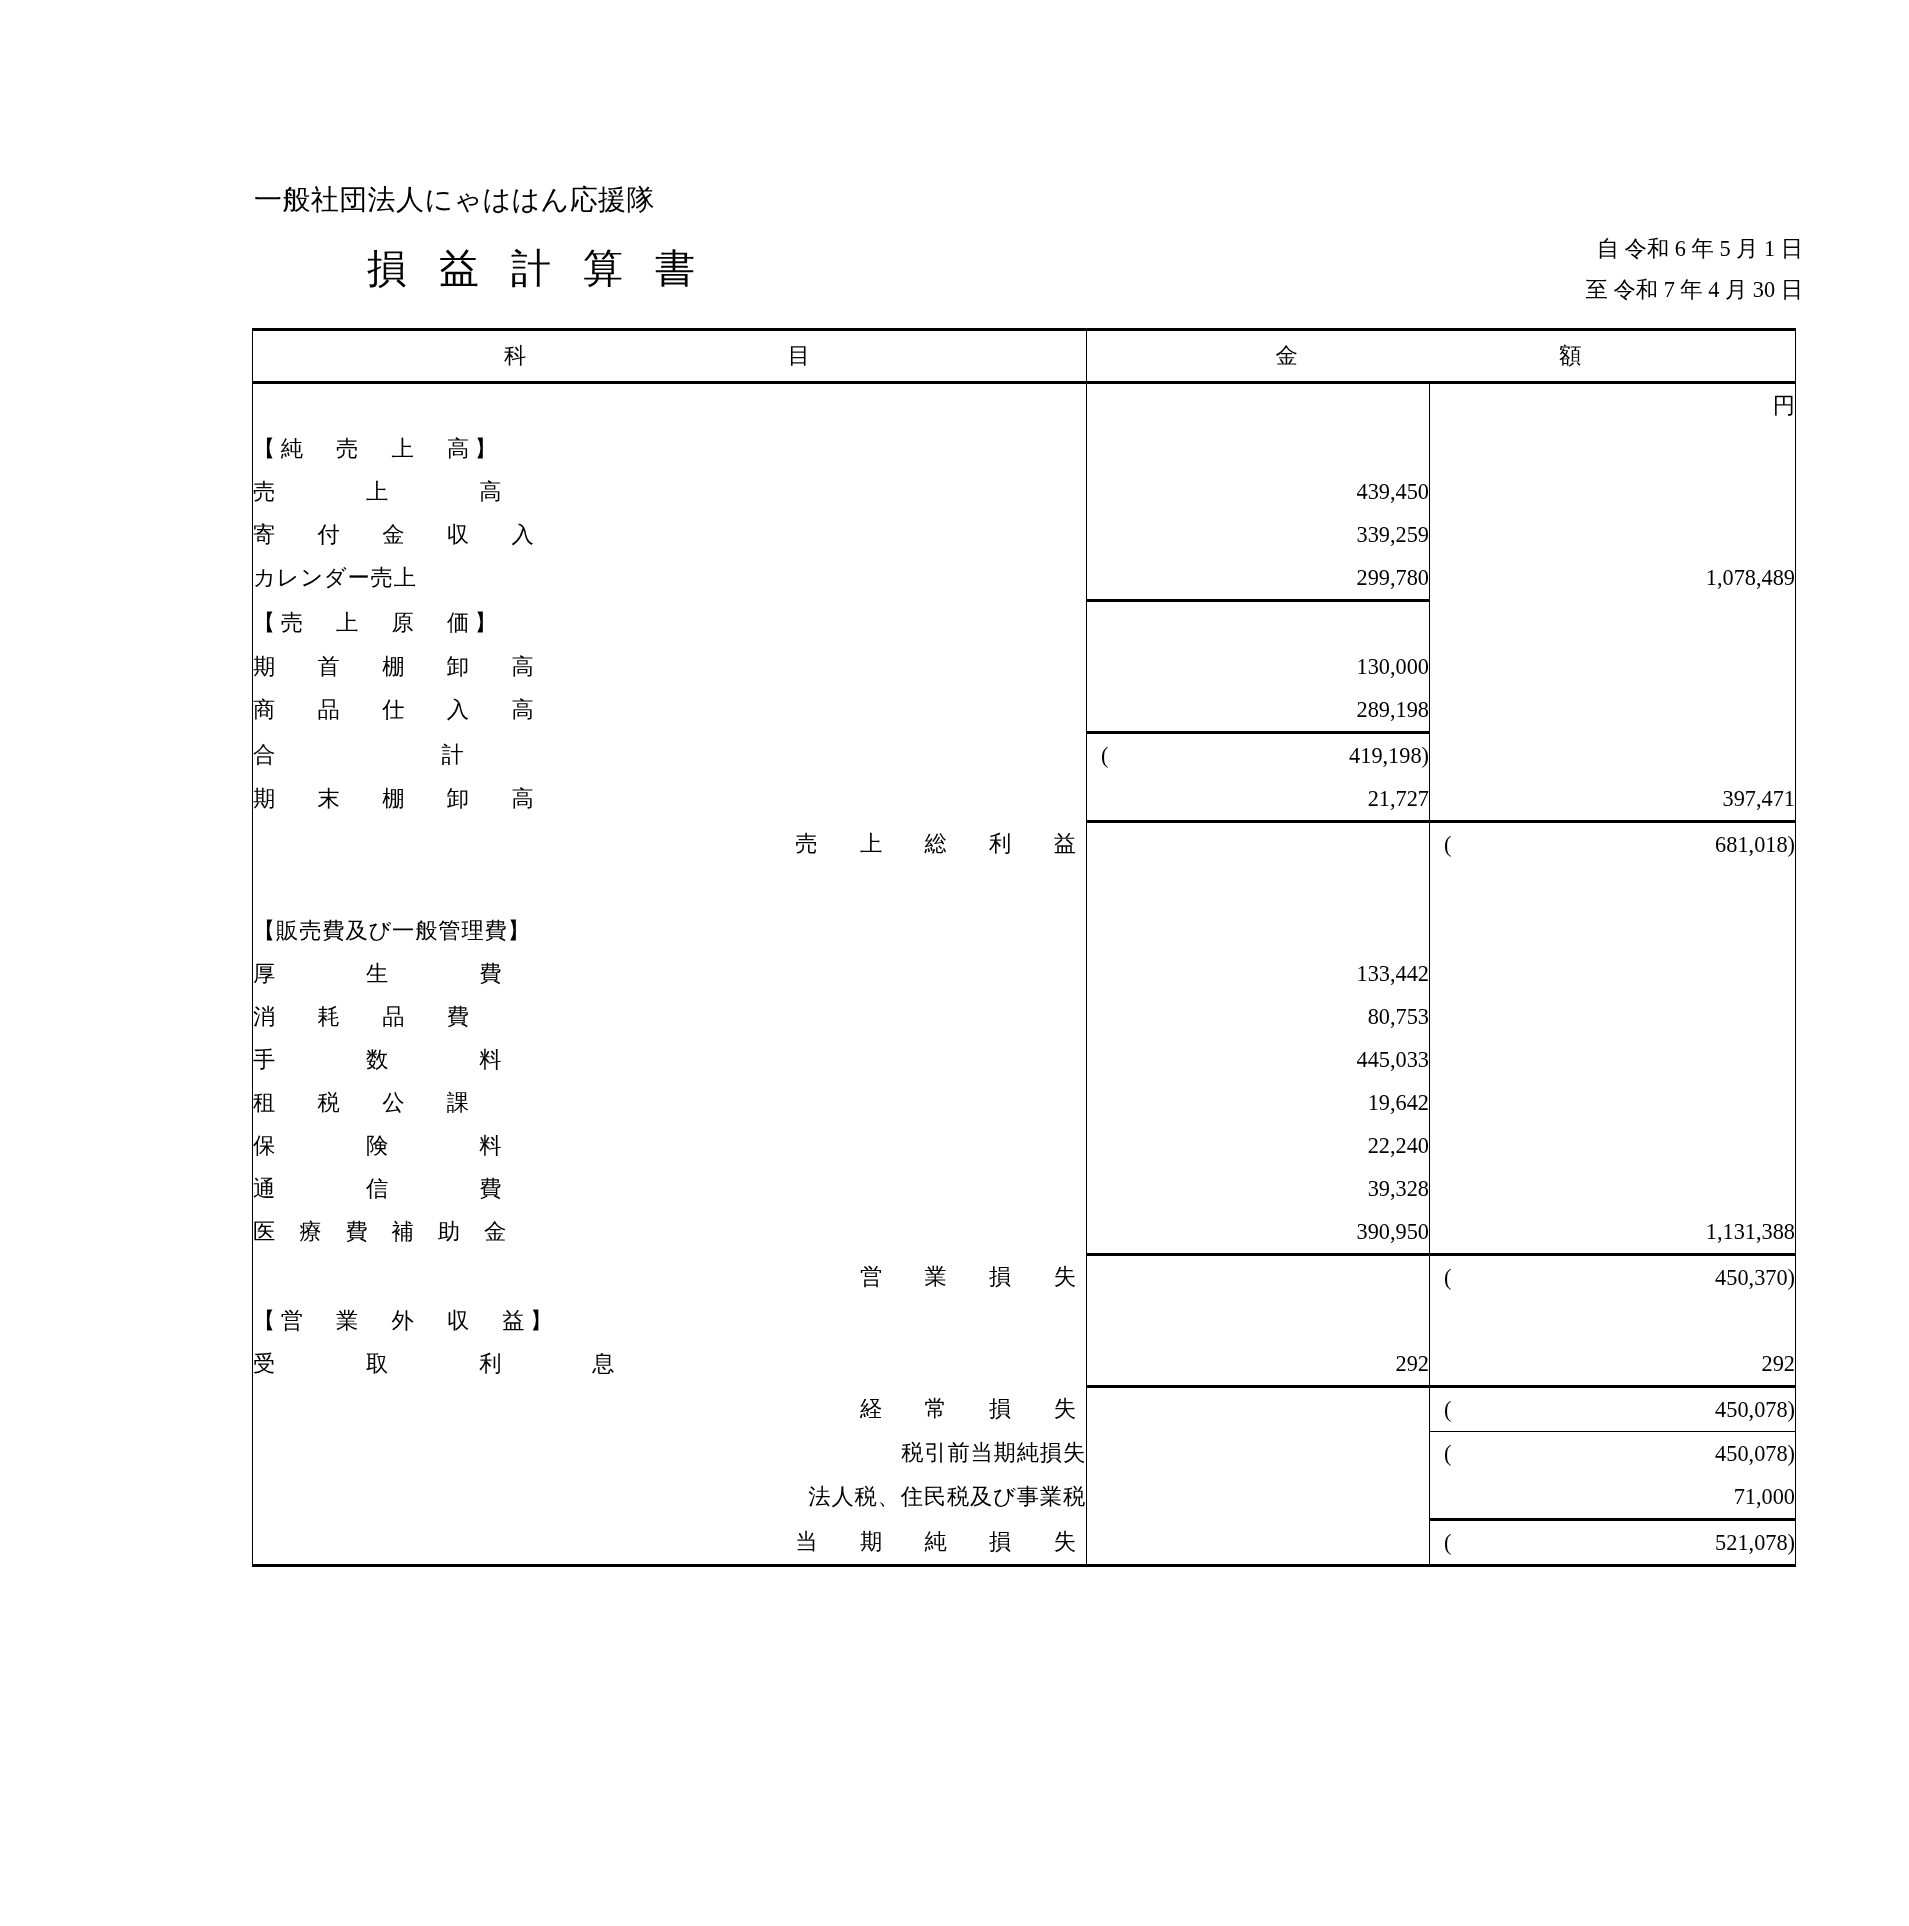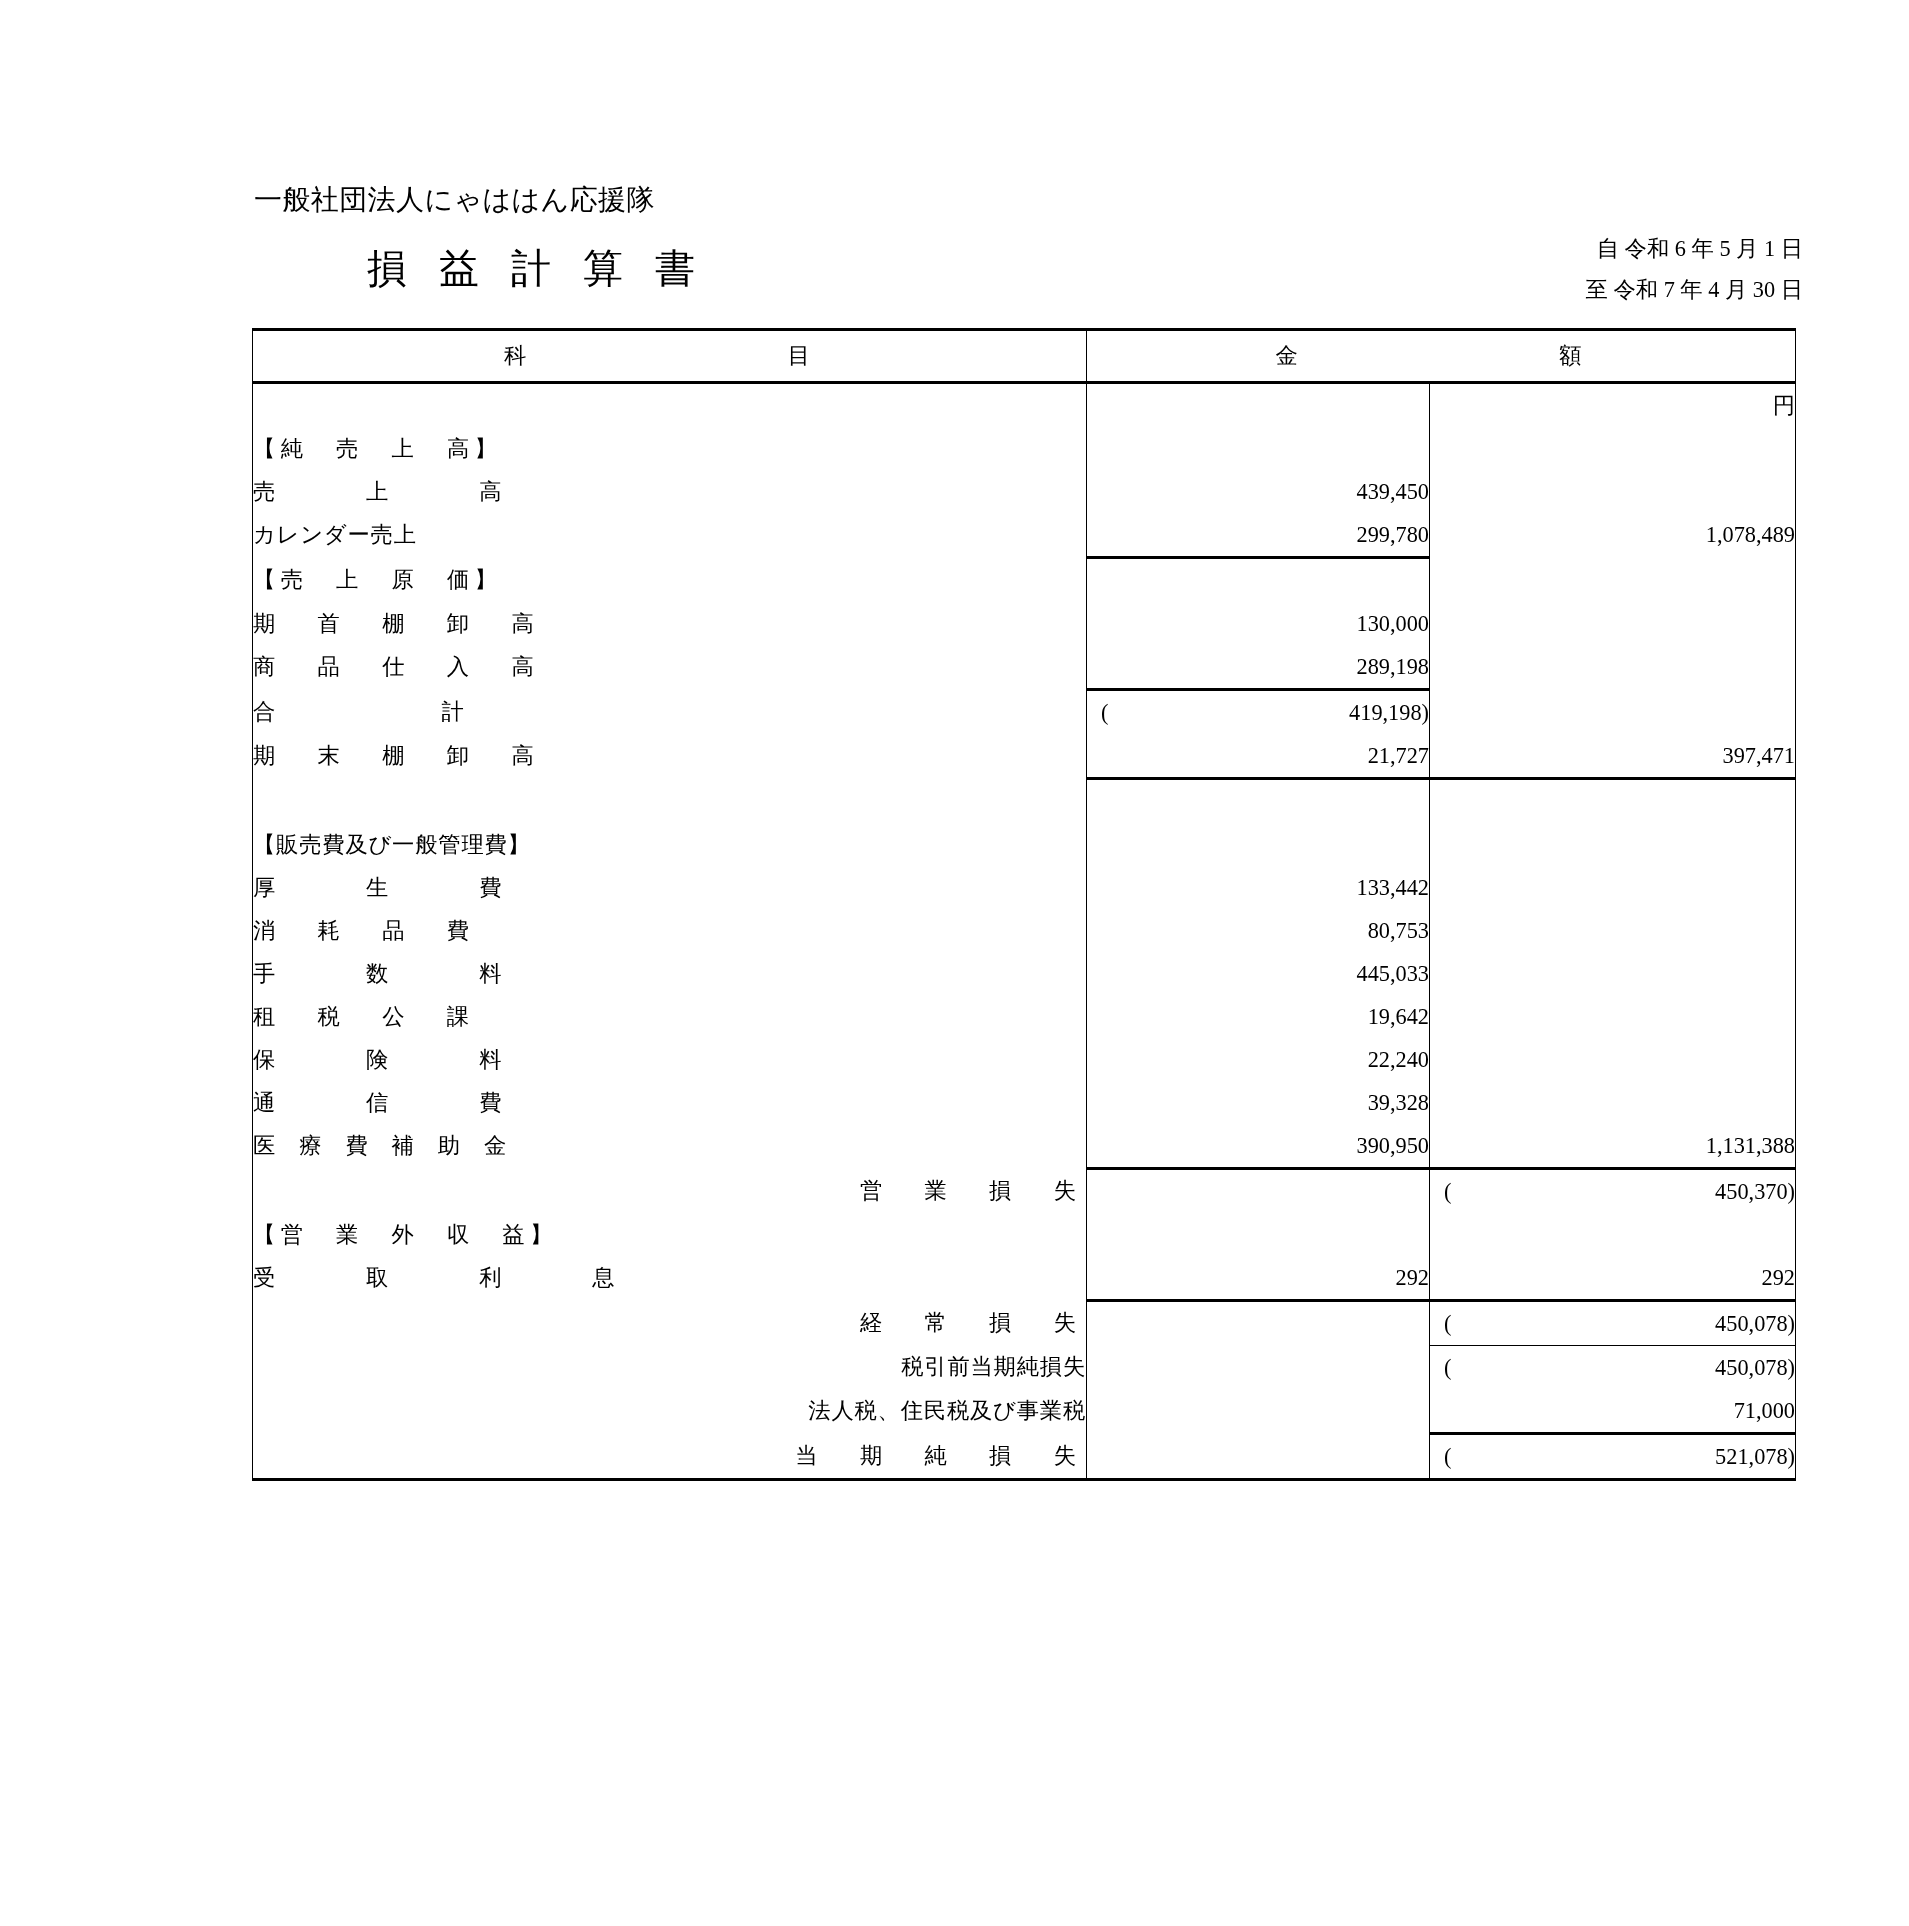--- a/index.html
+++ b/index.html
@@ -157,20 +157,25 @@
         <td class="amt cell-blank"></td>
         <td class="amt cell-blank"></td>
       </tr>
 
       <tr class="row">
         <td class="subj subj-indent sp1">売　　上　　高</td>
         <td class="amt">439,450</td>
         <td class="amt cell-blank"></td>
       </tr>
 
+      <tr class="row">
+        <td class="subj subj-indent sp2">寄　付　金　収　入</td>
+        <td class="amt">339,259</td>
+        <td class="amt cell-blank"></td>
+      </tr>
 
       <tr class="row rule-bot">
         <td class="subj subj-indent sp0">カレンダー売上</td>
         <td class="amt ruled">299,780</td>
         <td class="amt">1,078,489</td>
       </tr>
 
       <tr class="row">
         <td class="subj bracket sp3">【売　上　原　価】</td>
         <td class="amt cell-blank"></td>
@@ -194,20 +199,25 @@
         <td class="amt amt-paren"><span class="lp">(</span><span>419,198</span><span>)</span></td>
         <td class="amt cell-blank"></td>
       </tr>
 
       <tr class="row rule-bot">
         <td class="subj subj-indent sp2">期　末　棚　卸　高</td>
         <td class="amt ruled">21,727</td>
         <td class="amt ruled">397,471</td>
       </tr>
 
+      <tr class="row">
+        <td class="subj subj-right sp2">売　上　総　利　益</td>
+        <td class="amt cell-blank"></td>
+        <td class="amt amt-paren"><span class="lp">(</span><span>681,018</span><span>)</span></td>
+      </tr>
 
       <tr class="row">
         <td class="subj cell-blank"></td>
         <td class="amt cell-blank"></td>
         <td class="amt cell-blank"></td>
       </tr>
 
       <tr class="row">
         <td class="subj bracket sp0">【販売費及び一般管理費】</td>
         <td class="amt cell-blank"></td>

